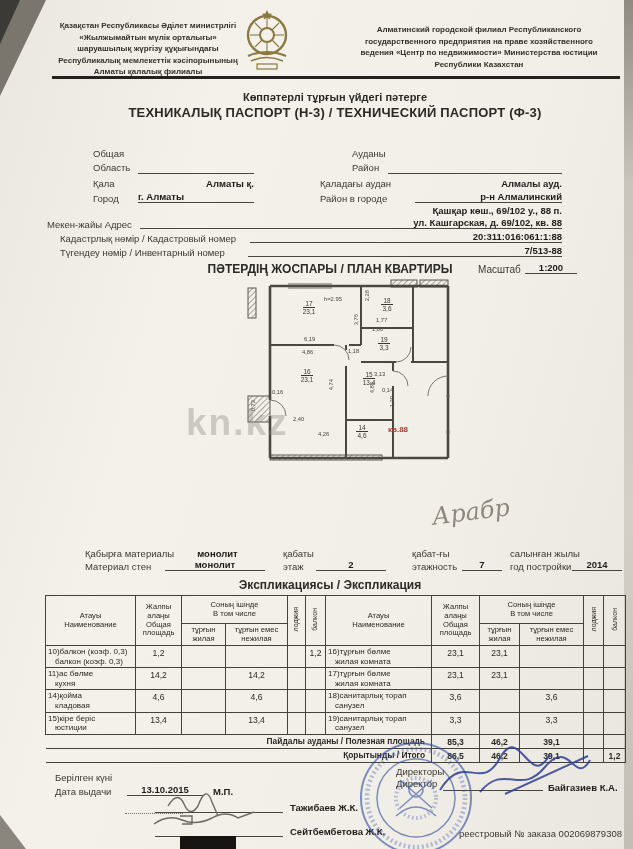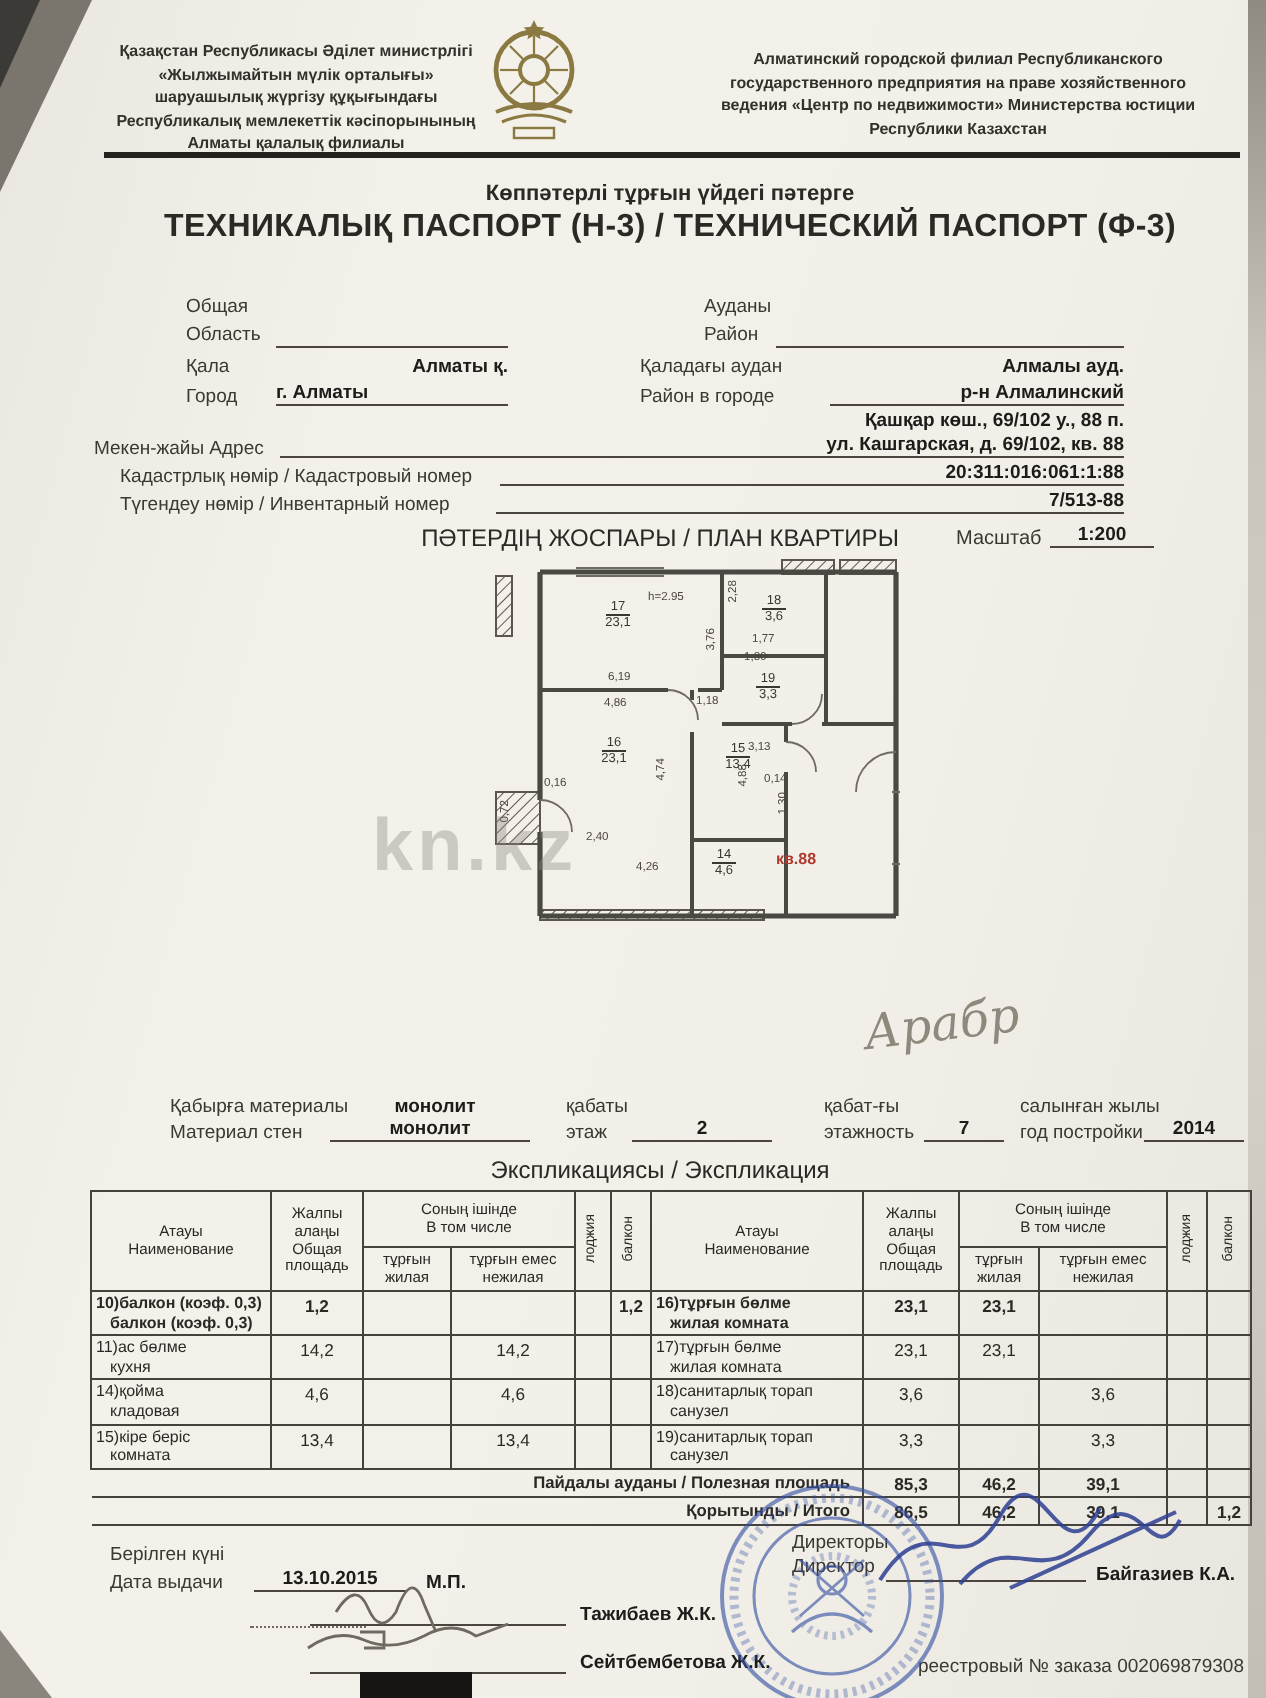--- a/index.html
+++ b/index.html
@@ -1,28 +1,28 @@
 <!DOCTYPE html>
 <html><head>
 <meta charset="utf-8">
 <style>
   html,body{margin:0;padding:0;background:#d8d5ce;}
   .page{position:relative;width:633px;height:849px;overflow:hidden;
         background:linear-gradient(105deg,#e9e7e0,#f3f1ea 28%,#f1efe8 65%,#e8e6df);
         font-family:"Liberation Sans",sans-serif;color:#2b2925;}
   .abs{position:absolute;}
   .c{text-align:center;}
-  .b{font-weight:normal;}
+  .b{font-weight:bold;}
   .lbl{font-size:9.5px;color:#3b3833;}
   .val{font-size:9.5px;font-weight:bold;color:#1e1c1a;}
   .uline{border-bottom:1.2px solid #4a463f;}
   .orgtxt{font-size:8px;font-weight:bold;line-height:1.45;text-align:center;color:#34312c;}
   .rule{background:#24221e;height:3px;}
   .doct1{font-size:11px;font-weight:bold;}
-  .doct2{font-size:16px;font-weight:bold;letter-spacing:.2px;}
+  .doct2{font-size:13px;font-weight:bold;letter-spacing:.2px;}
   
   .room-label{font-size:6.5px;line-height:1.1;text-align:center;color:#3a3733;width:26px;}
   .room-label .no{border-bottom:.8px solid #3a3733;display:inline-block;padding:0 2px;}
   .dim{font-size:5.8px;color:#4a463f;white-space:nowrap;}
   .dimv{writing-mode:vertical-rl;transform:rotate(180deg);}
   .kvno{font-size:8px;font-weight:bold;color:#b03a31;}
   .wm{font-size:37px;font-weight:bold;color:#8d8a84;opacity:.38;letter-spacing:2px;}
   .hand{font-family:"DejaVu Serif",serif;font-style:italic;color:#8f887c;}
   
   table.expl{border-collapse:collapse;table-layout:fixed;width:580px;font-size:8px;}
@@ -250,21 +250,21 @@
       <td class="hd" rowspan="2"><span class="vtext">лоджия</span></td>
       <td class="hd" rowspan="2"><span class="vtext">балкон</span></td>
     </tr>
     <tr style="height:22px;">
       <td class="hd"><span>тұрғын</span><br><span>жилая</span></td>
       <td class="hd"><span>тұрғын емес</span><br><span>нежилая</span></td>
       <td class="hd"><span>тұрғын</span><br><span>жилая</span></td>
       <td class="hd"><span>тұрғын емес</span><br><span>нежилая</span></td>
     </tr>
 
-    <tr style="height:22px;font-weight:bold;">
+    <tr style="height:22px;">
       <td>
             <span class="nm1">10)балкон (коэф. 0,3)</span>
             <span class="nm2">балкон (коэф. 0,3)</span>
           </td>
       <td class="num">1,2</td>
       <td class="num"></td>
       <td class="num"></td>
       <td class="num"></td>
       <td class="num">1,2</td>
       <td>
@@ -313,21 +313,21 @@
           </td>
       <td class="num">3,6</td>
       <td class="num"></td>
       <td class="num">3,6</td>
       <td class="num"></td>
       <td class="num"></td>
     </tr>
     <tr style="height:22px;">
       <td>
             <span class="nm1">15)кіре беріс</span>
-            <span class="nm2">комната</span>
+            <span class="nm2">юстиции</span>
           </td>
       <td class="num">13,4</td>
       <td class="num"></td>
       <td class="num">13,4</td>
       <td class="num"></td>
       <td class="num"></td>
       <td>
             <span class="nm1">19)санитарлық торап</span>
             <span class="nm2">санузел</span>
           </td>

